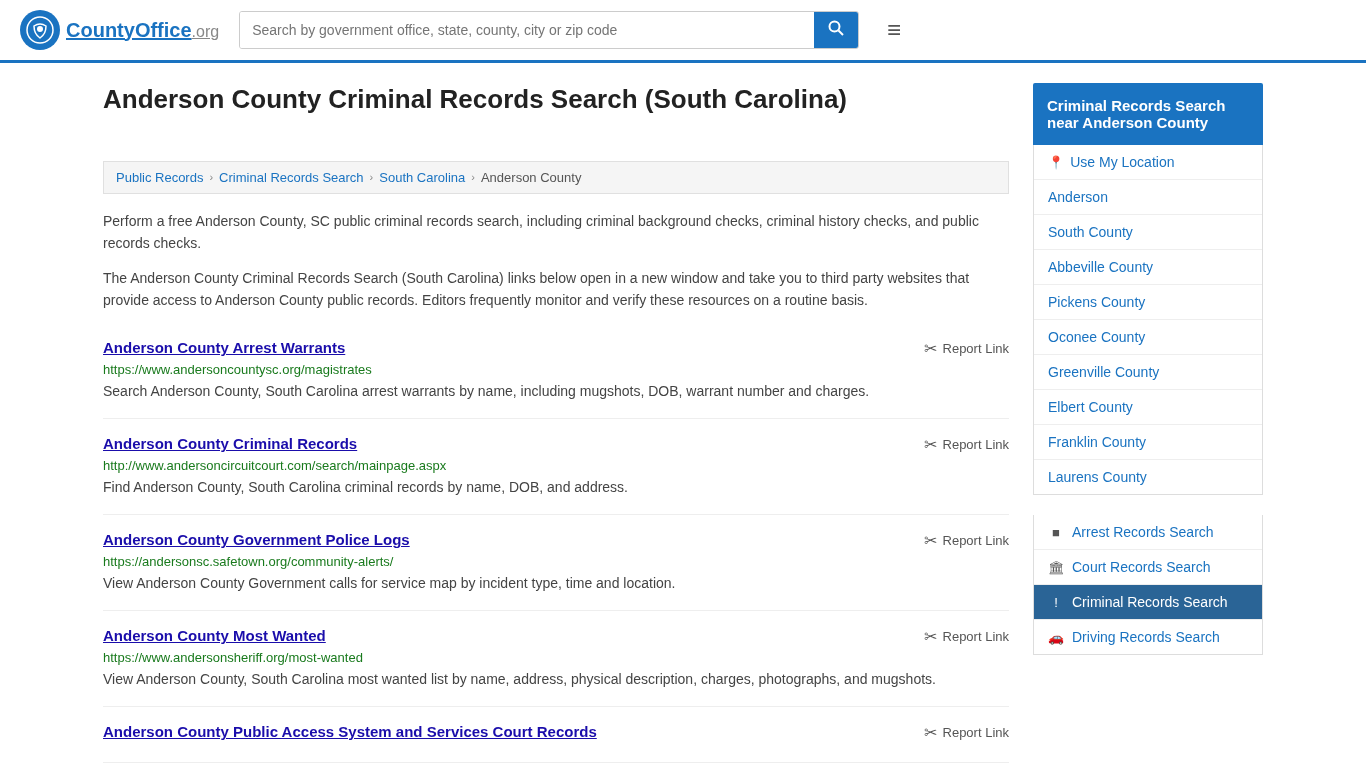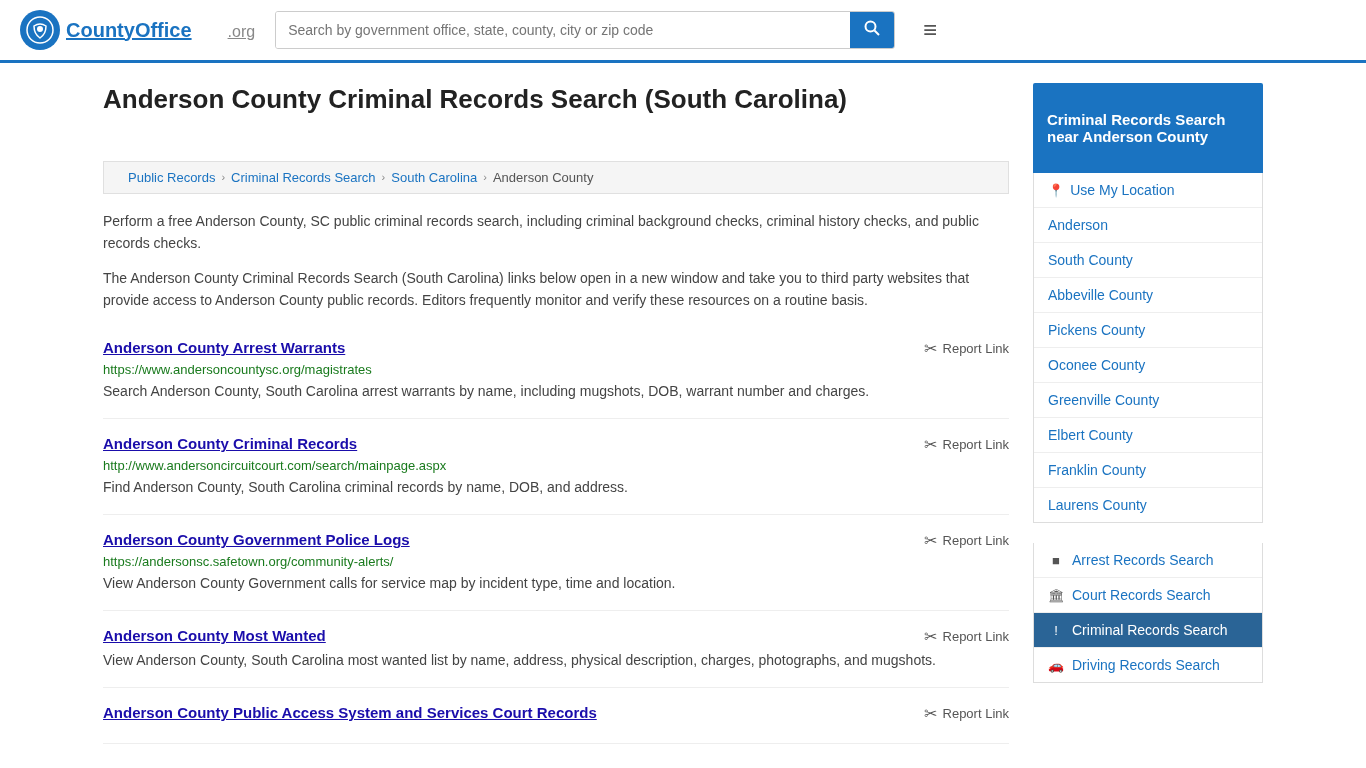--- a/index.html
+++ b/index.html
@@ -31,21 +31,21 @@
       color: white;
       font-size: 18px;
       font-weight: bold;
     }
     .logo-text {
       font-size: 20px;
       color: #333;
       font-weight: bold;
     }
     .logo-text span { color: #1a73c1; text-decoration: underline; }
-    .logo-text .org { color: #888; font-weight: normal; font-size: 16px; margin-left: 36px; }
+    .logo-text .org { color: #888; font-weight: normal; font-size: 16px; }
 
     .search-bar {
       flex: 1;
       max-width: 620px;
       display: flex;
       border: 1px solid #ccc;
       border-radius: 3px;
       overflow: hidden;
     }
     .search-bar input {
@@ -90,21 +90,21 @@
       font-weight: bold;
       color: #222;
       margin-bottom: 14px;
       line-height: 1.3;
     }
 
     
     .breadcrumb {
       background: #f5f5f5;
       border: 1px solid #e0e0e0;
-      padding: 8px 24px;
+      padding: 8px 12px;
       font-size: 13px;
       margin-bottom: 16px;
       display: flex;
       align-items: center;
       gap: 6px;
       flex-wrap: wrap;
       margin-top: 44px;
     }
     .breadcrumb a { color: #1a73c1; text-decoration: none; }
     .breadcrumb .sep { color: #888; font-size: 11px; }
@@ -154,21 +154,21 @@
     .record-desc {
       font-size: 14px;
       color: #444;
       line-height: 1.5;
     }
 
     
     .sidebar-box {
       background: #1a73c1;
       color: white;
-      padding: 28px 14px;
+      padding: 14px 14px;
       font-size: 15px;
       font-weight: bold;
       margin-bottom: 0;
       border-radius: 2px 2px 0 0;
     }
     .sidebar-list {
       border: 1px solid #ddd;
       border-top: none;
       margin-bottom: 20px;
     }
@@ -306,20 +306,21 @@
       </div>
 
       <div class="record-item">
         <div class="record-header">
           <span class="record-title">Anderson County Most Wanted</span>
           <span class="report-link">
             <span style="font-size:16px;">✂</span>
             <span>Report Link</span>
           </span>
         </div>
+        <div class="record-url">https://www.andersonsheriff.org/most-wanted</div>
         <div class="record-desc">View Anderson County, South Carolina most wanted list by name, address, physical description, charges, photographs, and mugshots.</div>
       </div>
 
       <div class="record-item">
         <div class="record-header">
           <span class="record-title">Anderson County Public Access System and Services Court Records</span>
           <span class="report-link">
             <span style="font-size:16px;">✂</span>
             <span>Report Link</span>
           </span>

